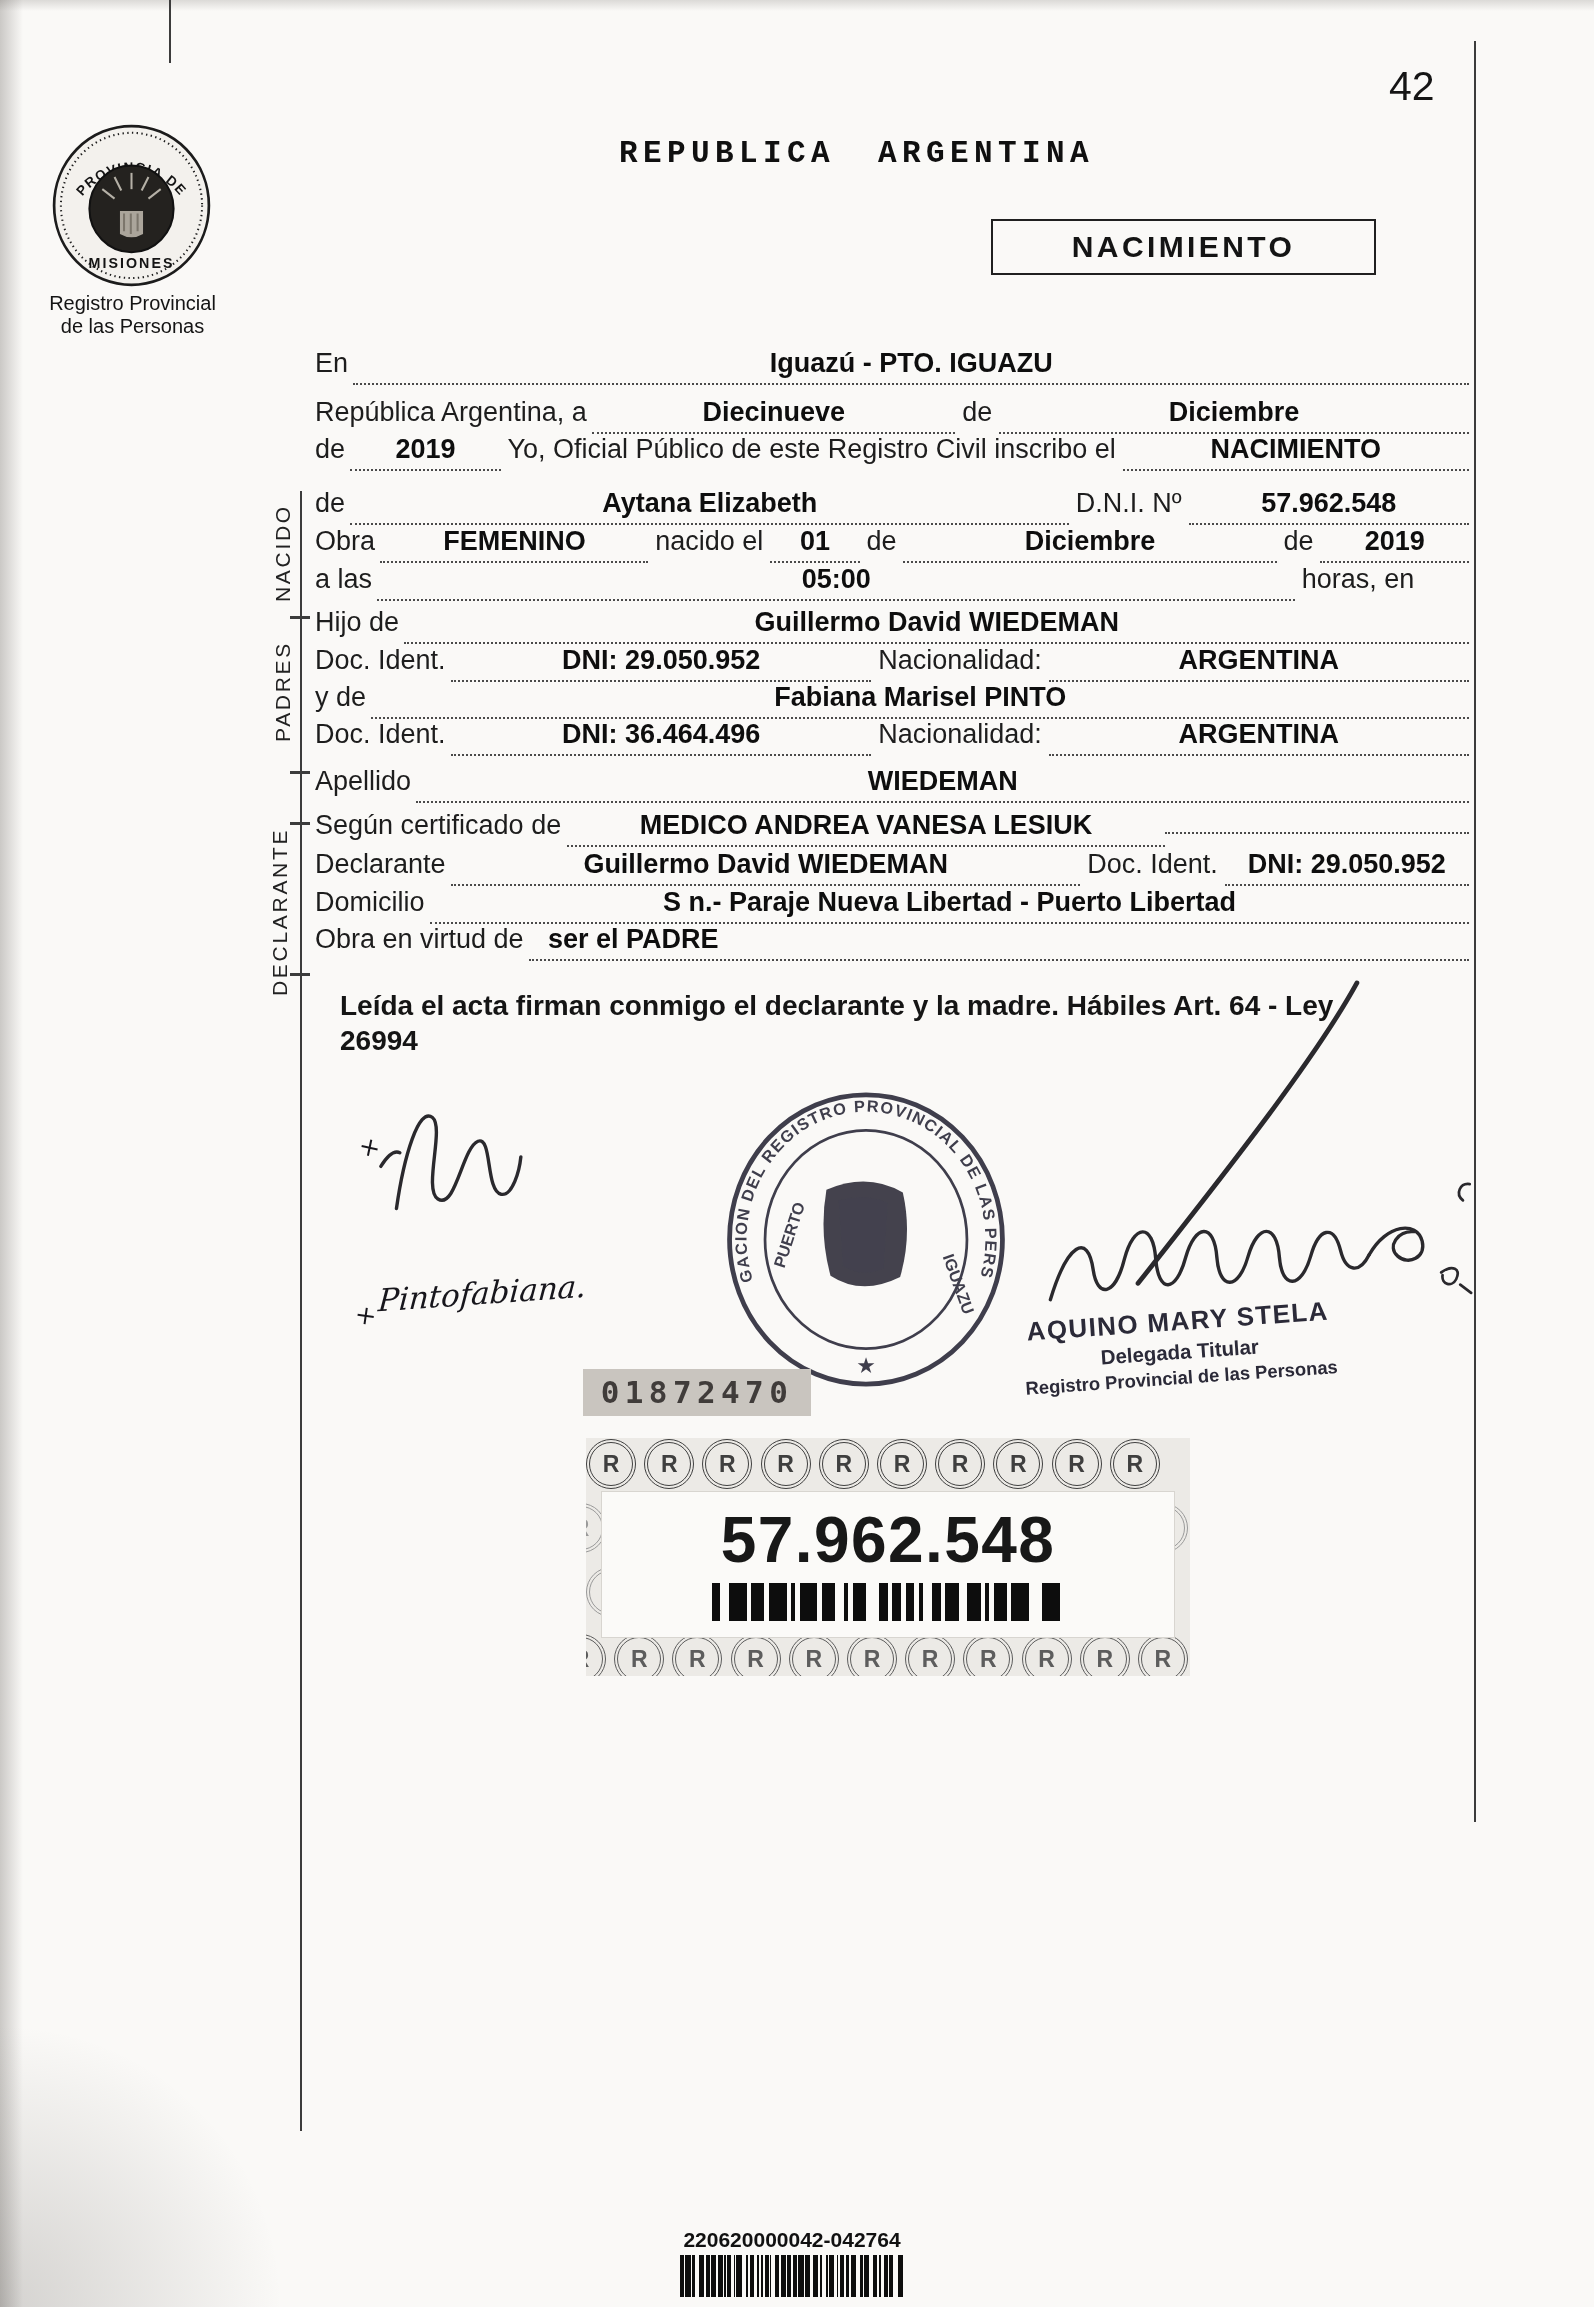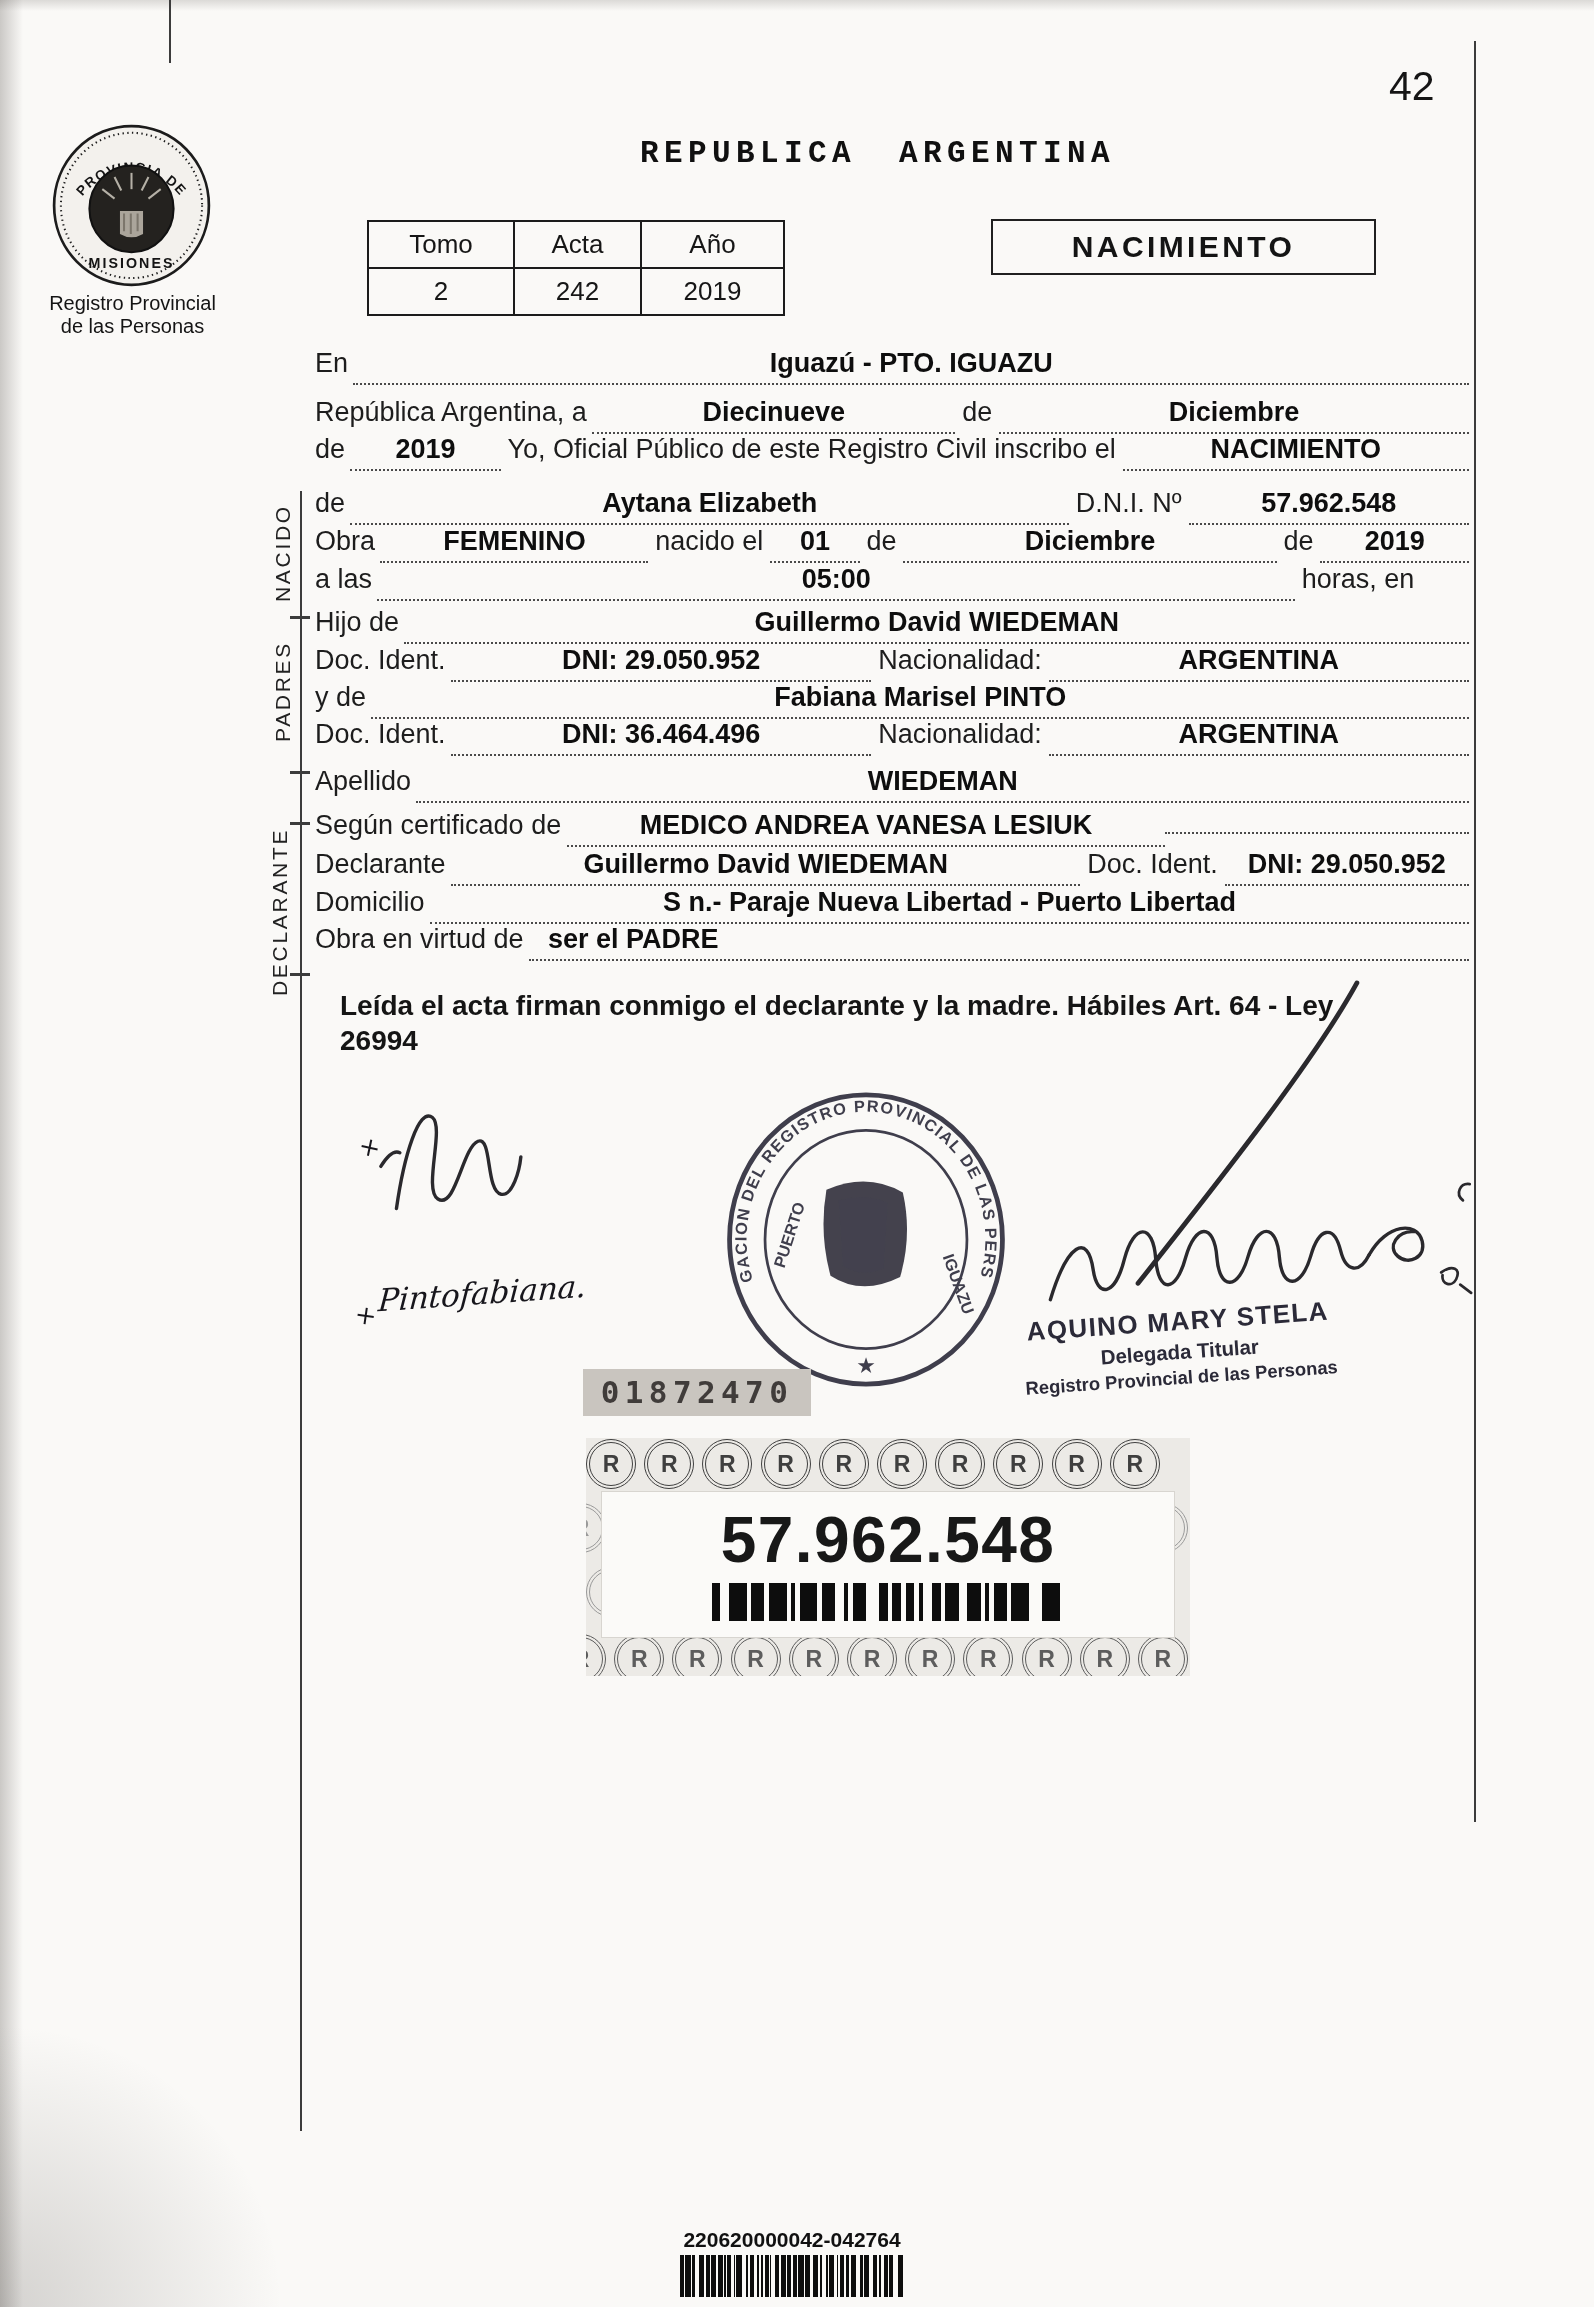--- a/index.html
+++ b/index.html
@@ -18,21 +18,21 @@
   .scanline{position:absolute;background:#3c3c3c;width:2px;}
   .tick{position:absolute;background:#3c3c3c;height:2.7px;width:20.4px;}
 
   .page-number{position:absolute;left:1389px;top:63px;font-size:41px;color:#151515;}
 
   
   .logo{position:absolute;left:48px;top:124px;width:167px;height:167px;}
   .logo-caption{position:absolute;left:23px;top:292px;width:219px;text-align:center;
     font-size:20px;line-height:23px;color:#141414;}
 
-  .doc-title{position:absolute;left:598px;top:136px;width:517px;text-align:right;
+  .doc-title{position:absolute;left:598px;top:136px;width:517px;text-align:center;
     font-family:"Liberation Mono", monospace;font-weight:bold;font-size:31px;
     letter-spacing:5.4px;word-spacing:19px;color:#101010;white-space:nowrap;}
 
   
   .rec{position:absolute;left:367px;top:220px;border-collapse:collapse;}
   .rec th,.rec td{border:2px solid #1b1b1b;font-size:26px;font-weight:normal;
     text-align:center;vertical-align:middle;height:45px;padding:0;color:#161616;}
   .rec .c1{width:144px}.rec .c2{width:125px}.rec .c3{width:141px}
 
   .typebox{position:absolute;left:991px;top:219px;width:381px;height:52px;
@@ -136,34 +136,20 @@
     <path d="M 112,132 v 26 M 122,132 v 30 M 132,132 v 26" stroke="#7c766c" stroke-width="3" fill="none"></path>
     <text x="123" y="212" font-size="21" font-weight="bold" fill="#141414" text-anchor="middle" letter-spacing="3">MISIONES</text>
   </svg>
   <div class="logo-caption">
     <div>Registro Provincial</div>
     <div>de las Personas</div>
   </div>
 
   <div class="doc-title">REPUBLICA ARGENTINA</div>
 
-  <table class="rec">
-    <tbody>
-        <tr>
-      <th class="c1">Tomo</th>
-      <th class="c2">Acta</th>
-      <th class="c3">Año</th>
-    </tr>
-    <tr>
-      <td>2</td>
-      <td>242</td>
-      <td>2019</td>
-    </tr>
-  </tbody>
-    </table>
 
   <div class="typebox">
     <span>NACIMIENTO</span>
   </div>
 
   <div class="side-label" style="left:271px;top:602px">NACIDO</div>
   <div class="side-label" style="left:271px;top:742px">PADRES</div>
   <div class="side-label" style="left:268px;top:996px">DECLARANTE</div>
 
   <div class="frow" style="top:345px">

